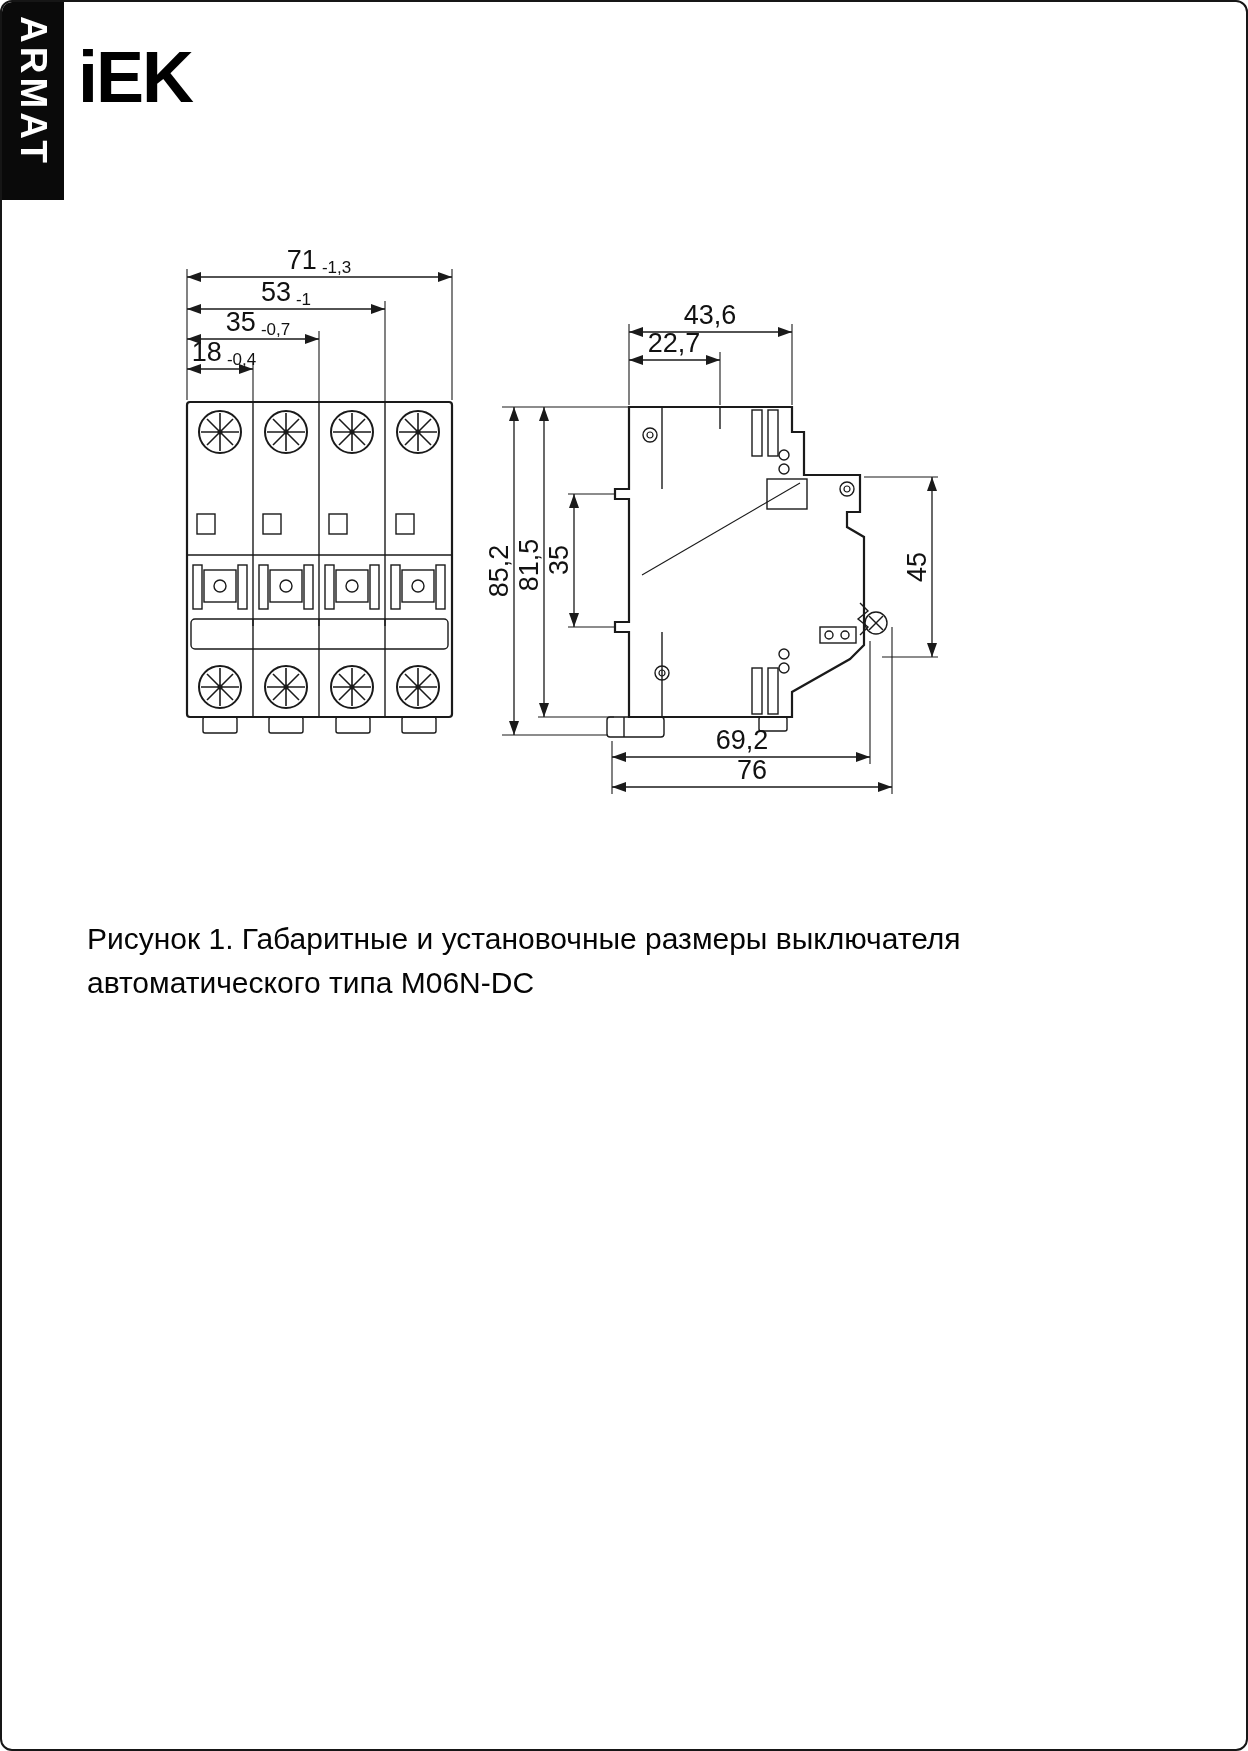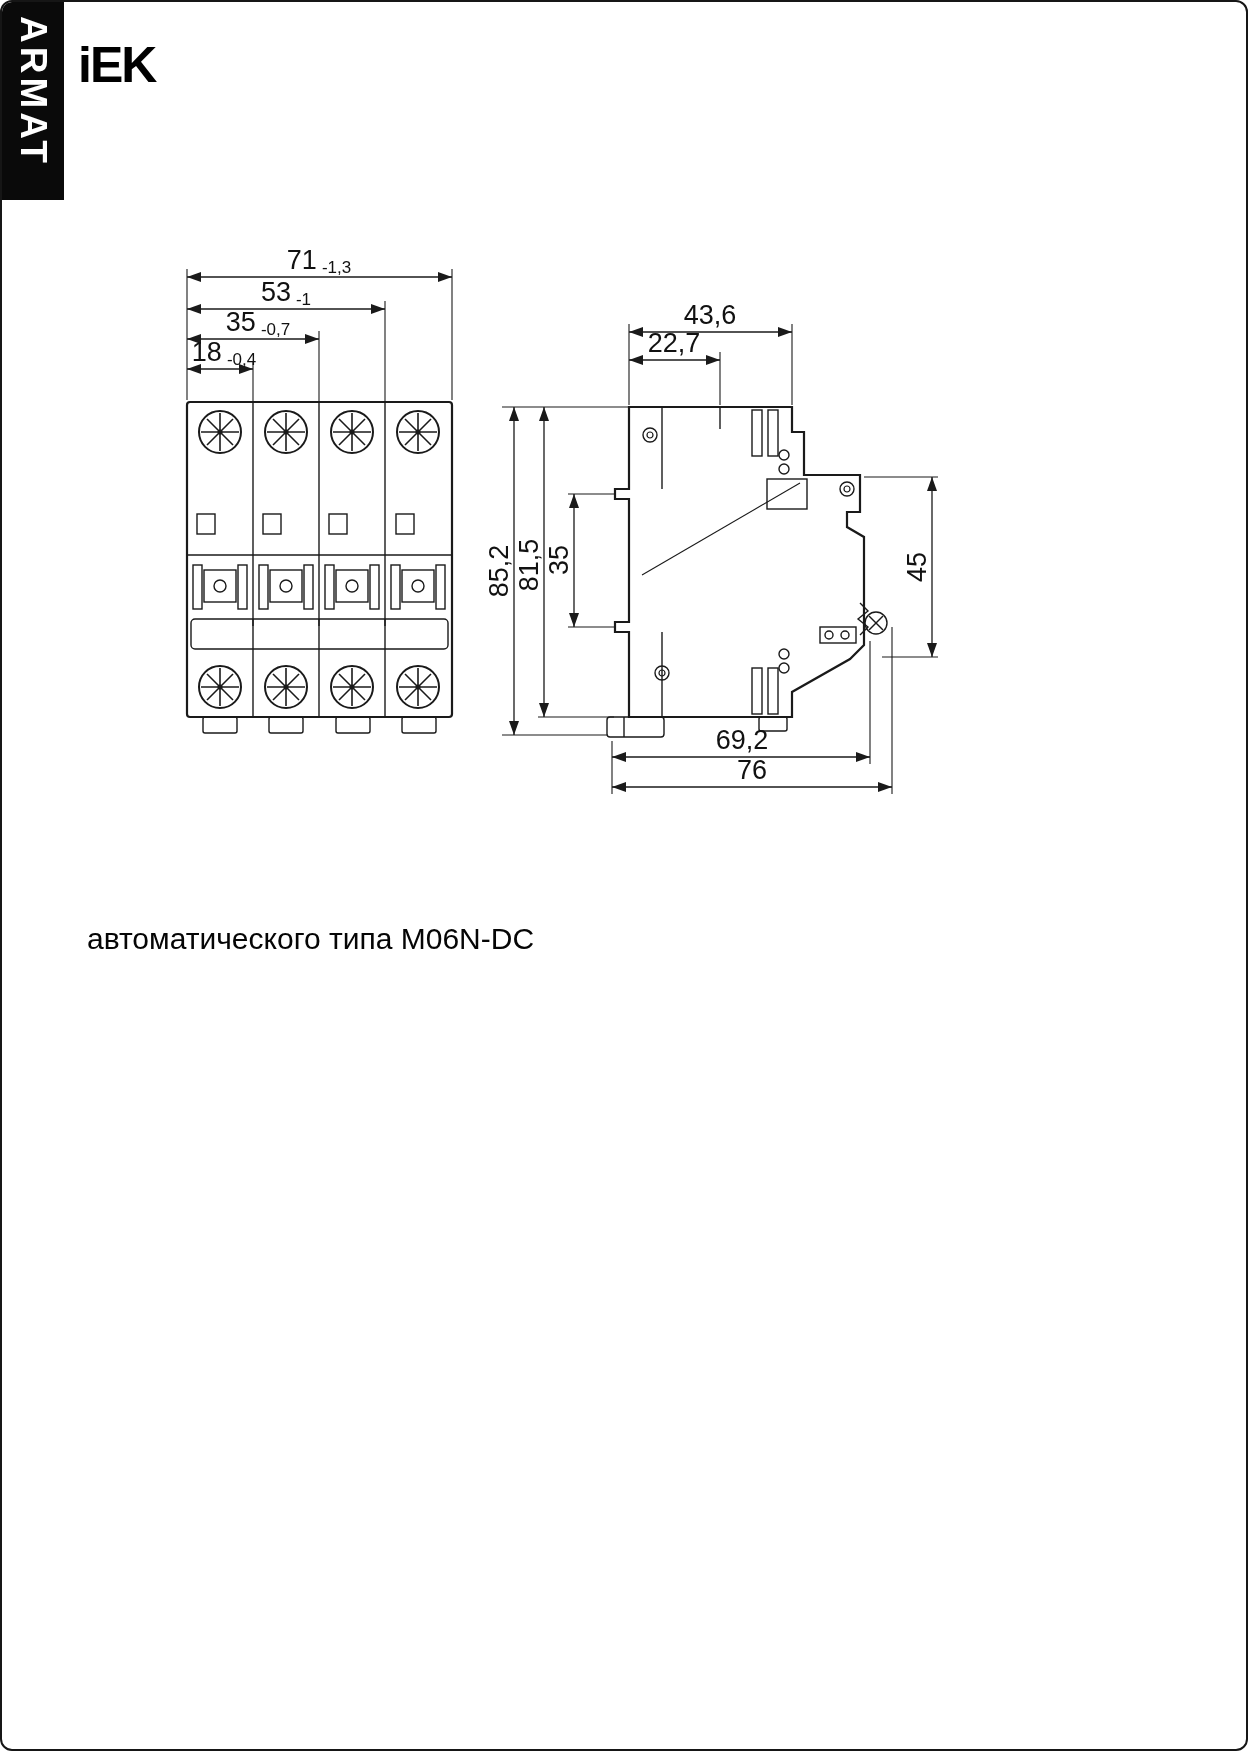--- a/index.html
+++ b/index.html
@@ -24,21 +24,21 @@
   .banner-text{
     writing-mode:vertical-rl;
     color:#ffffff;
     font-size:37px;
     font-weight:600;
     letter-spacing:4px;
     margin-top:14px;
   }
   .logo{
     position:absolute;left:76px;top:34px;
-    font-size:50px;font-weight:800;letter-spacing:-2px;color:#000;
+    font-size:72px;font-weight:800;letter-spacing:-2px;color:#000;
   }
   .drawing{
     position:absolute;left:0;top:225px;
   }
   text.dim{font-family:"Liberation Sans",sans-serif;font-size:27px;fill:#111;}
   tspan.tol{font-size:17px;}
   .caption{
     position:absolute;left:85px;top:915px;
     font-size:30px;color:#050505;font-weight:500;
     line-height:1.45;
@@ -264,16 +264,17 @@
         <text class="dim" x="740" y="522" text-anchor="middle">69,2</text>
       </g>
       <g>
         <line class="dln" x1="610" y1="560" x2="890" y2="560" marker-start="url(#aL)" marker-end="url(#aR)"></line>
         <text class="dim" x="750" y="552" text-anchor="middle">76</text>
       </g>
     </g>
   </svg>
 
   <div class="caption">
+    <div class="cap1">Рисунок 1. Габаритные и установочные размеры выключателя</div>
     <div class="cap2">автоматического типа M06N-DC</div>
   </div>
 
 </div>
 
 </body></html>

